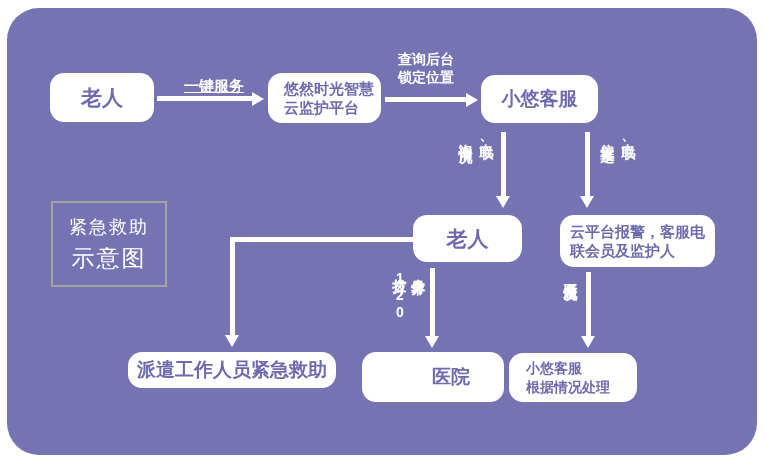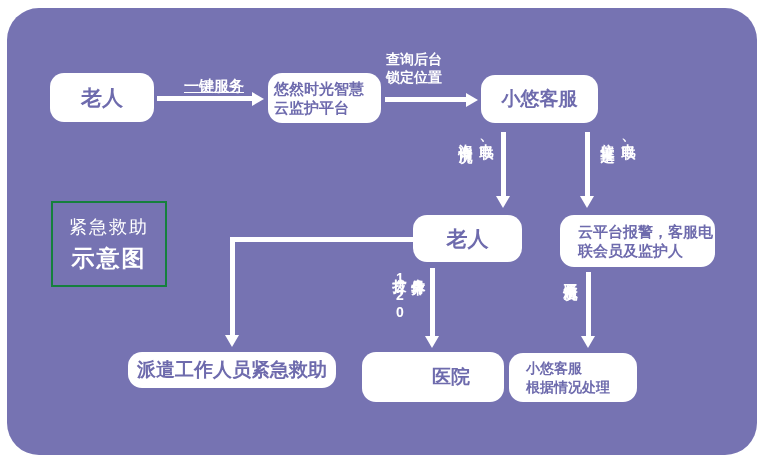--- a/index.html
+++ b/index.html
@@ -10,57 +10,57 @@
     display:flex;align-items:center;justify-content:center;text-align:center;white-space:pre-line;line-height:1.3;}
   .node.leftalign{justify-content:flex-start;text-align:left;}
   .lbl{position:absolute;color:#ffffff;font-weight:600;white-space:pre-line;line-height:1.3;}
   .vlbl{position:absolute;color:#ffffff;font-weight:600;white-space:pre-line;
     writing-mode:vertical-rl;text-orientation:upright;line-height:1.5;letter-spacing:2px;}
   .shaft{position:absolute;background:#ffffff;}
   .head-right{position:absolute;width:0;height:0;border-top:7px solid transparent;
     border-bottom:7px solid transparent;border-left:12px solid #ffffff;}
   .head-down{position:absolute;width:0;height:0;border-left:7px solid transparent;
     border-right:7px solid transparent;border-top:12px solid #ffffff;}
-  .titlebox{position:absolute;left:51px;top:201px;width:112px;height:82px;border:2px solid #15803d;
+  .titlebox{position:absolute;left:51px;top:201px;width:112px;height:82px;border:2px solid #a3a3a3;
     color:#ffffff;display:flex;flex-direction:column;align-items:center;justify-content:center;gap:4px;}
   .titlebox .t1{font-size:18px;font-weight:500;letter-spacing:2px;}
-  .titlebox .t2{font-size:23px;font-weight:700;letter-spacing:2px;}
+  .titlebox .t2{font-size:23px;font-weight:400;letter-spacing:2px;}
 </style>
 </head>
 <body>
 
 <div class="stage">
   <div class="panel"></div>
 
   <div class="titlebox">
     <div class="t1">紧急救助</div>
     <div class="t2">示意图</div>
   </div>
 
   <div class="node" style="left:50px;top:73px;width:104px;height:49px;font-size:21px;">老人</div>
-  <div class="node leftalign" style="left:268px;top:73px;width:113px;height:50px;font-size:15px;padding-left:6px;box-sizing:border-box;">悠然时光智慧
+  <div class="node leftalign" style="left:268px;top:73px;width:113px;height:50px;font-size:15px;padding-left:16px;box-sizing:border-box;">悠然时光智慧
 云监护平台</div>
   <div class="node" style="left:481px;top:75px;width:117px;height:48px;font-size:19px;">小悠客服</div>
 
   <div class="node" style="left:413px;top:215px;width:109px;height:47px;font-size:21px;">老人</div>
-  <div class="node leftalign" style="left:560px;top:215px;width:155px;height:52px;font-size:15px;padding-left:18px;box-sizing:border-box;">云平台报警，客服电
+  <div class="node leftalign" style="left:560px;top:215px;width:155px;height:52px;font-size:15px;padding-left:10px;box-sizing:border-box;">云平台报警，客服电
 联会员及监护人</div>
 
   <div class="node" style="left:128px;top:352px;width:208px;height:36px;font-size:19px;">派遣工作人员紧急救助</div>
   <div class="node" style="left:362px;top:352px;width:106px;height:50px;font-size:19px;padding-left:36px;">医院</div>
   <div class="node leftalign" style="left:509px;top:353px;width:128px;height:49px;font-size:14px;padding-left:17px;box-sizing:border-box;">小悠客服
 根据情况处理</div>
 
   <div class="shaft" style="left:157px;top:96px;width:96px;height:5px;"></div>
   <div class="head-right" style="left:252px;top:92px;"></div>
   <div class="lbl" style="left:168px;top:76px;width:92px;text-align:center;font-size:15px;text-decoration:underline;">一键服务</div>
 
   <div class="shaft" style="left:385px;top:97px;width:82px;height:5px;"></div>
   <div class="head-right" style="left:466px;top:93px;"></div>
-  <div class="lbl" style="left:366px;top:50px;width:76px;text-align:right;font-size:14px;">查询后台
+  <div class="lbl" style="left:388px;top:50px;width:76px;text-align:center;font-size:14px;">查询后台
 锁定位置</div>
 
   <div class="shaft" style="left:501px;top:132px;width:5px;height:66px;"></div>
   <div class="head-down" style="left:496px;top:196px;"></div>
   <div class="vlbl" style="left:455px;top:133px;font-size:14px;height:70px;">电联、
 咨询情况</div>
 
   <div class="shaft" style="left:585px;top:132px;width:5px;height:66px;"></div>
   <div class="head-down" style="left:580px;top:196px;"></div>
   <div class="vlbl" style="left:597px;top:133px;font-size:14px;height:70px;">电联、

